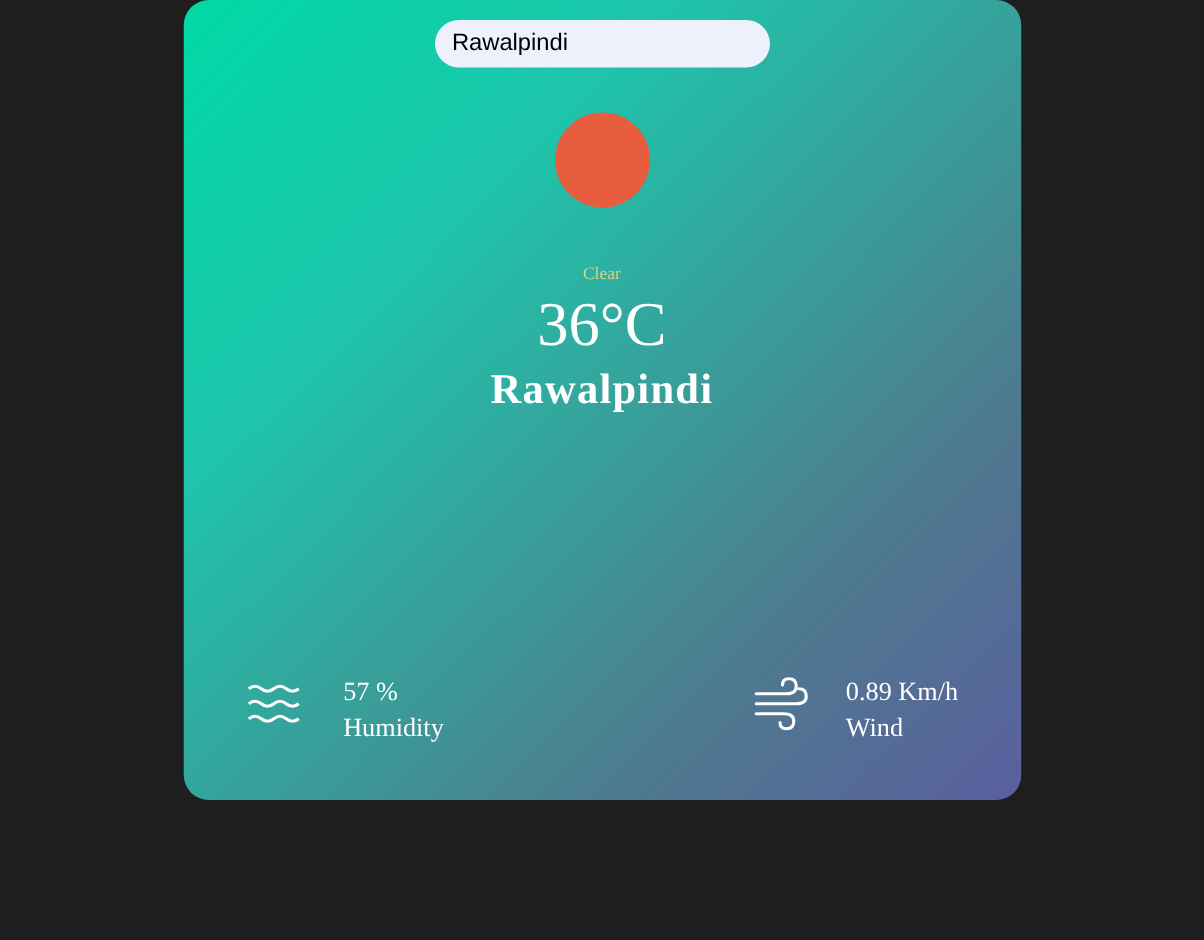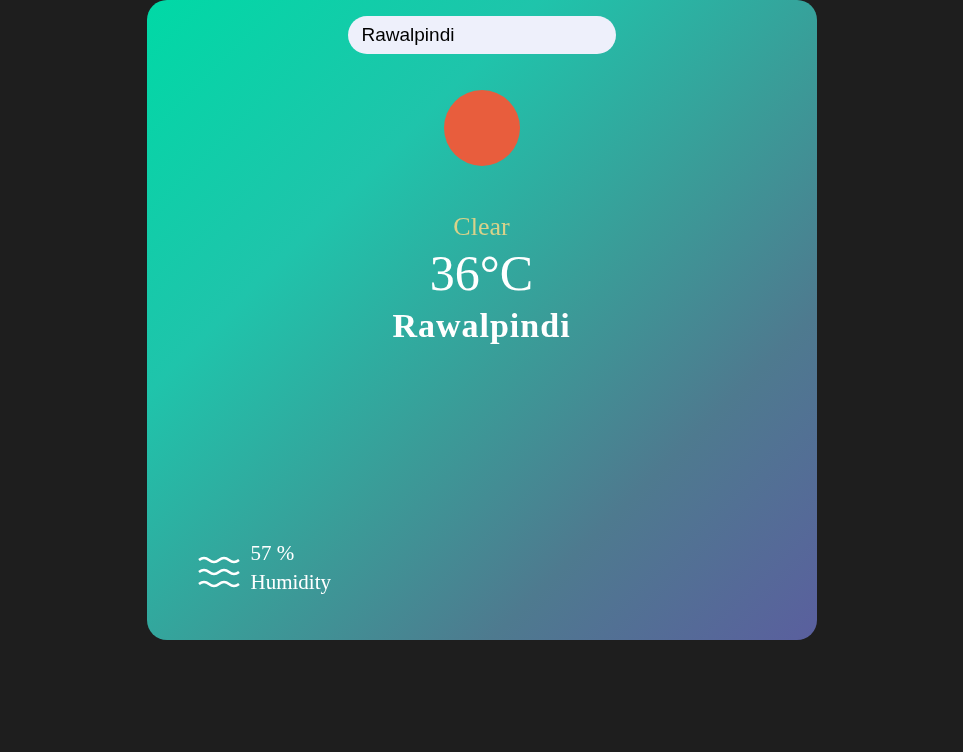--- a/index.html
+++ b/index.html
@@ -45,21 +45,21 @@
       margin-top: 36px;
     }
     .sun-circle {
       width: 76px;
       height: 76px;
       border-radius: 50%;
       background: #e85d3d;
     }
     .condition {
       margin-top: 46px;
-      font-size: 26px;
+      font-size: 14px;
       color: #d9d28a;
       font-family: Georgia, serif;
     }
     .temperature {
       font-size: 50px;
       color: #ffffff;
       font-family: Georgia, serif;
       font-weight: normal;
       line-height: 1.1;
       margin-top: 4px;
@@ -76,22 +76,22 @@
       display: flex;
       justify-content: space-between;
       width: 100%;
       padding: 0 50px;
       position: absolute;
       bottom: 44px;
       left: 0;
     }
     .stat {
       display: flex;
-      align-items: flex-end;
-      gap: 6px;
+      align-items: flex-start;
+      gap: 30px;
     }
     .stat-icon {
       width: 48px;
       height: 48px;
       display: flex;
       align-items: center;
       justify-content: center;
     }
     .stat-text {
       color: #ffffff;
@@ -124,14 +124,27 @@
           <path d="M2 20 Q7 16 12 20 T22 20 T32 20 T42 20" stroke="#fff" stroke-width="2.5" fill="none"></path>
           <path d="M2 32 Q7 28 12 32 T22 32 T32 32 T42 32" stroke="#fff" stroke-width="2.5" fill="none"></path>
         </svg>
       </div>
       <div class="stat-text">
         <div>57 %</div>
         <div>Humidity</div>
       </div>
     </div>
 
+    <div class="stat">
+      <div class="stat-icon">
+        <svg width="48" height="48" viewBox="0 0 48 48">
+          <path d="M6 16 L30 16 Q38 16 38 10 Q38 4 32 4 Q27 4 27 9" stroke="#fff" stroke-width="2.5" fill="none" stroke-linecap="round"></path>
+          <path d="M6 24 L38 24 Q46 24 46 18 Q46 12 40 12" stroke="#fff" stroke-width="2.5" fill="none" stroke-linecap="round"></path>
+          <path d="M6 32 L28 32 Q36 32 36 38 Q36 44 30 44 Q25 44 25 39" stroke="#fff" stroke-width="2.5" fill="none" stroke-linecap="round"></path>
+        </svg>
+      </div>
+      <div class="stat-text">
+        <div>0.89 Km/h</div>
+        <div>Wind</div>
+      </div>
+    </div>
   </div>
 </div>
 
 </body></html>

